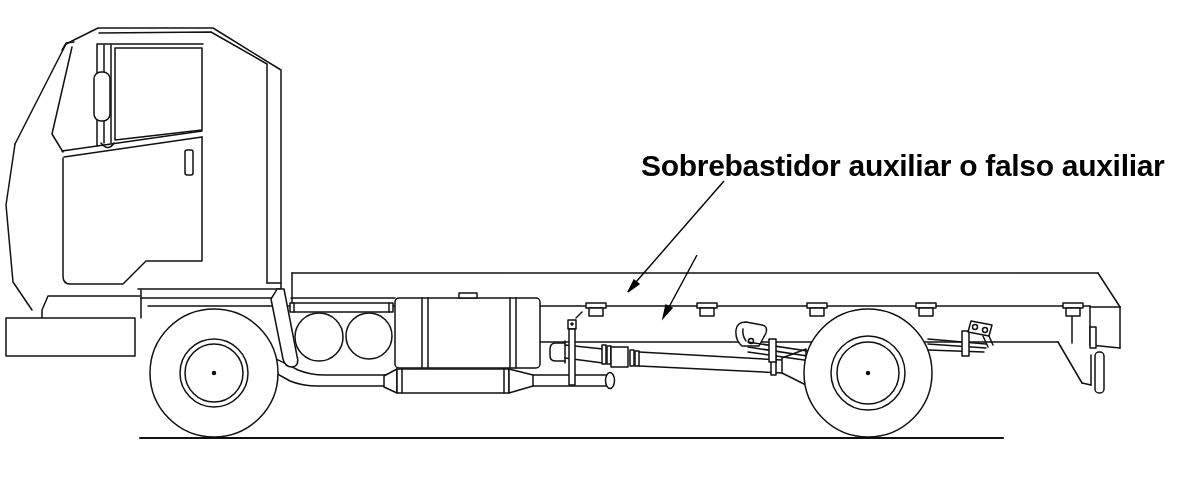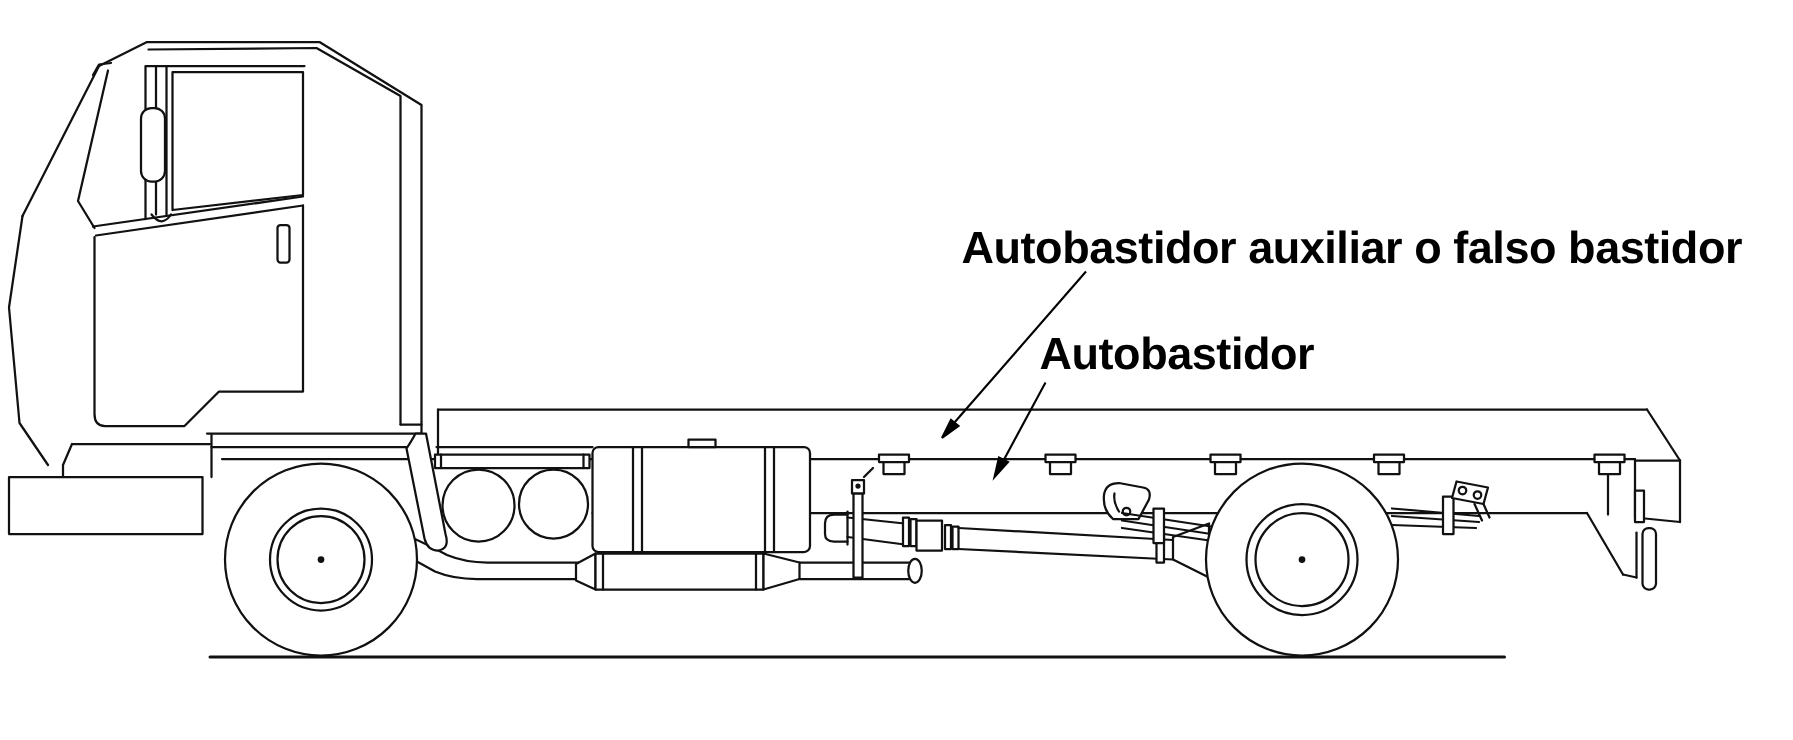--- a/index.html
+++ b/index.html
@@ -199,17 +199,16 @@
         <line x1="724" y1="181" x2="636" y2="282"></line>
         <polygon points="628,292 639,284 634,280"></polygon>
       </g>
       <g>
         <line x1="697" y1="255" x2="669" y2="307"></line>
         <polygon points="663,318 672,308 666,305"></polygon>
       </g>
     </g>
   </svg>
 
-  <div id="label-sobrebastidor" class="diagram-label">Autobastidor auxiliar o falso bastidor</div>
-
-  <div id="label-autobastidor" class="diagram-label">Autobastidor</div>
+  <div id="label-sobrebastidor" class="diagram-label">Sobrebastidor auxiliar o falso auxiliar</div>
+
 
 </div>
 
 </body></html>

